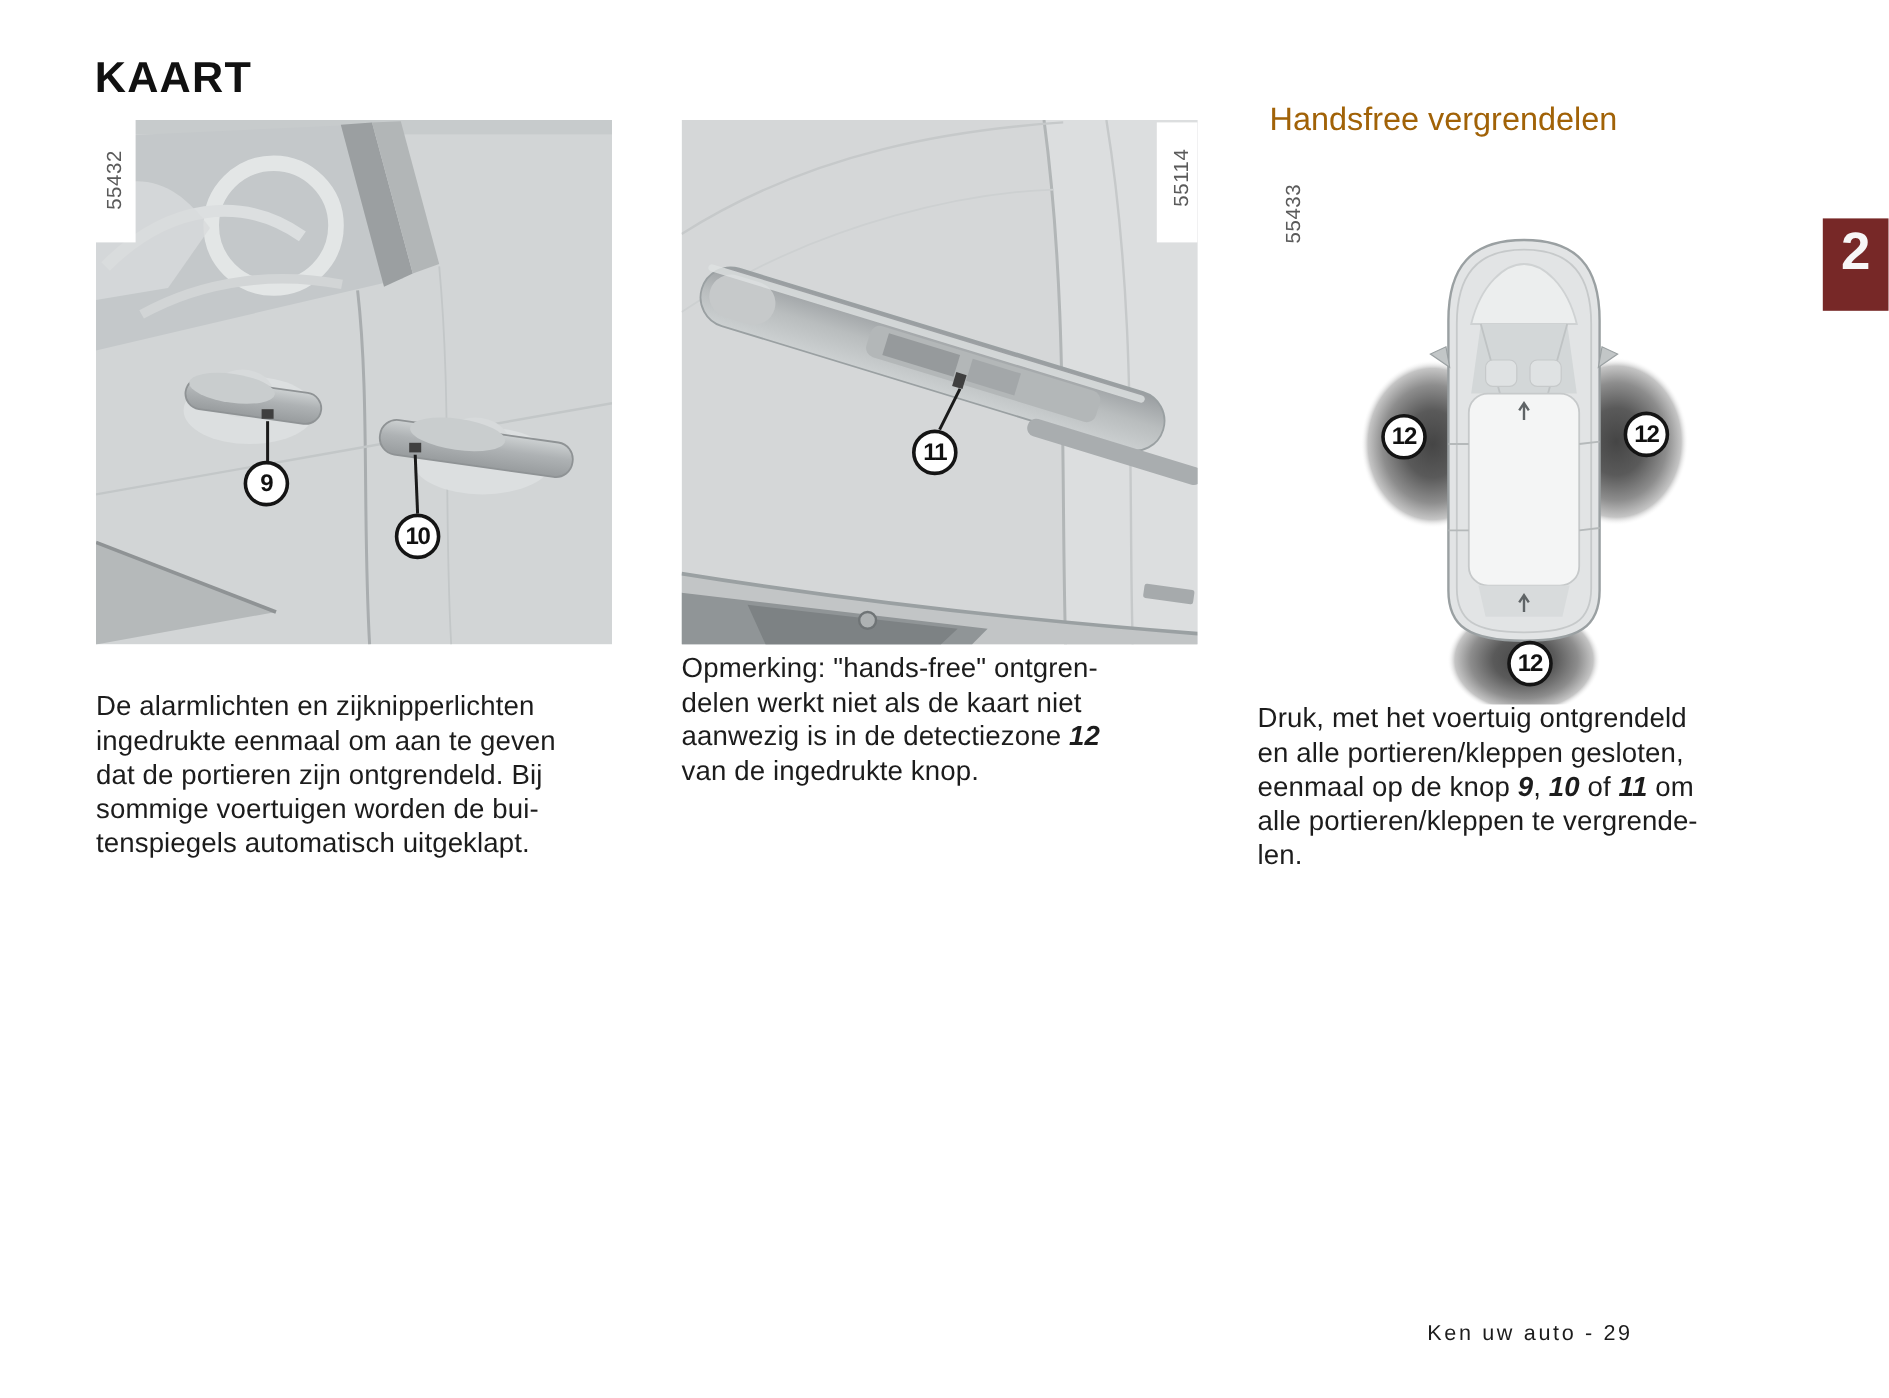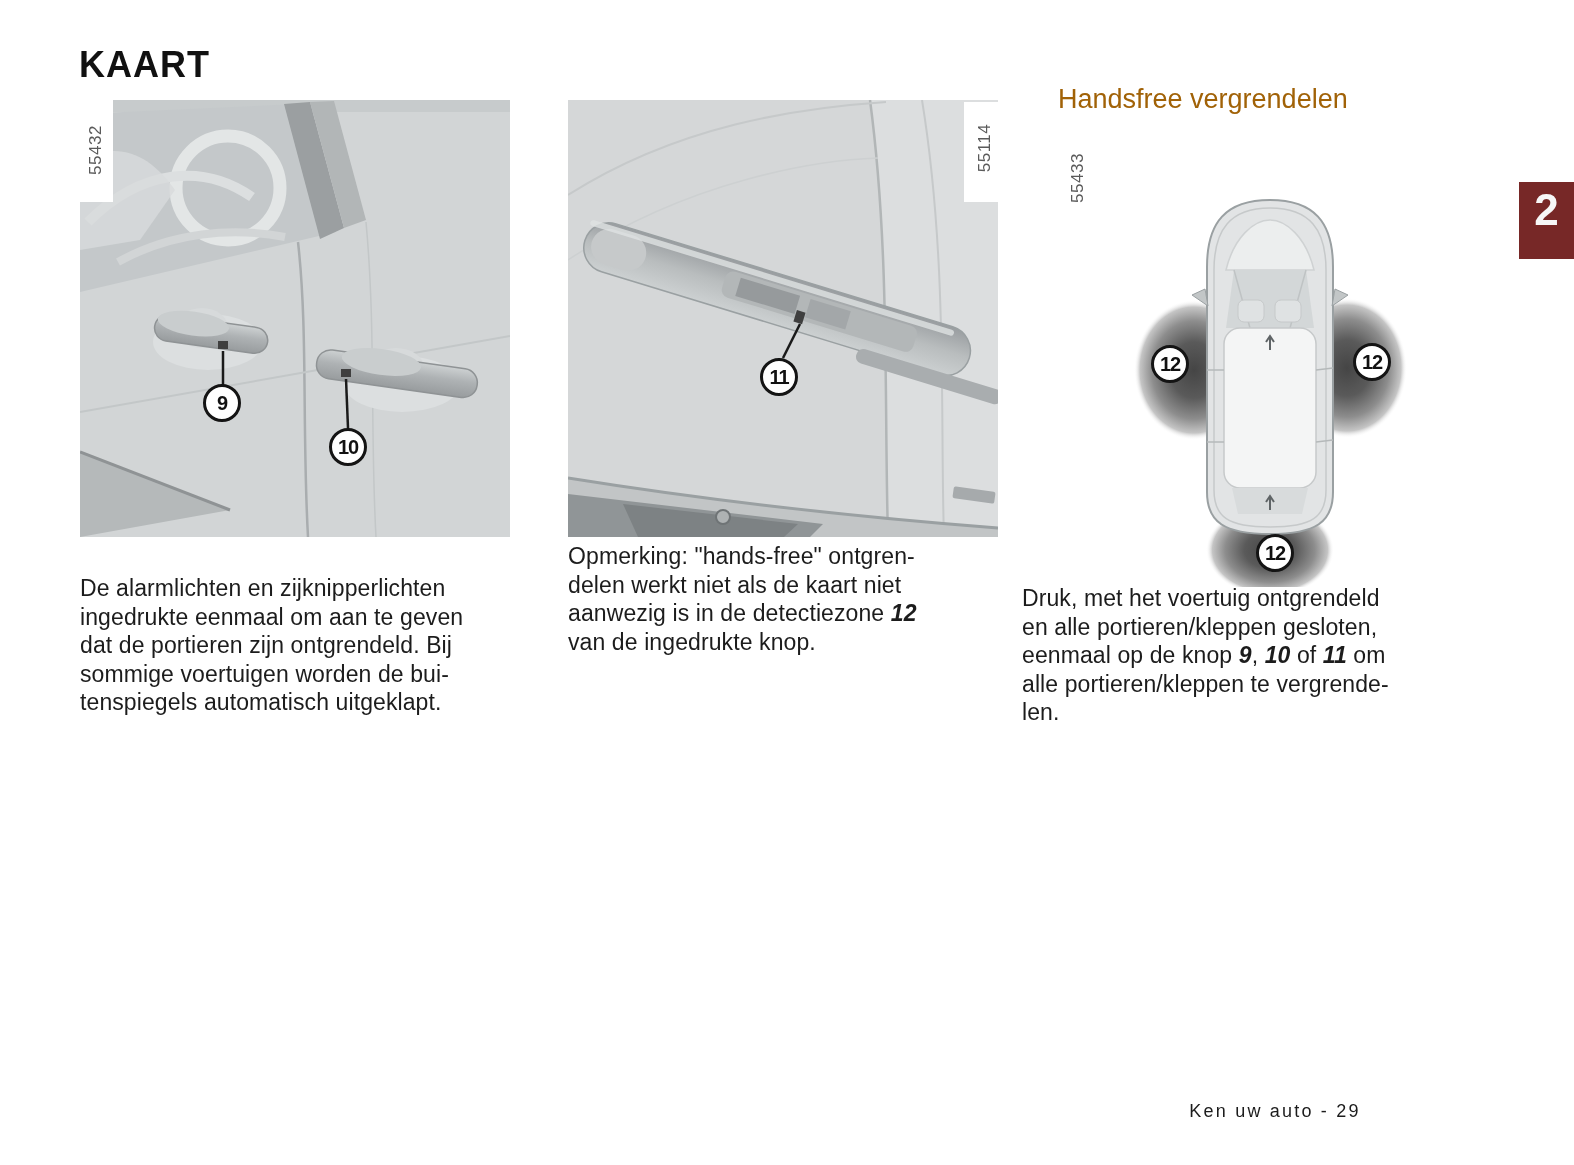--- a/index.html
+++ b/index.html
@@ -194,21 +194,21 @@
 </span><span class="b">ingedrukte eenmaal</span><span> om aan te geven
 dat de portieren zijn ontgrendeld. Bij
 sommige voertuigen worden de bui-
 tenspiegels automatisch uitgeklapt.</span></p>
 
   <p class="body-col" style="left:568px;top:528px;margin:14px 0 0 0;"><span class="b">Opmerking: </span><span>"hands-free" ontgren-
 delen werkt niet als de kaart niet
 aanwezig is in de detectiezone </span><span class="bi">12</span><span>
 van de ingedrukte knop.</span></p>
 
-  <p class="body-col" style="left:1022px;top:570px;margin:14px 0 0 0;"><span>Druk, met het voertuig ontgrendeld
+  <p class="body-col" style="left:1048px;top:570px;margin:14px 0 0 0;"><span>Druk, met het voertuig ontgrendeld
 en alle portieren/kleppen gesloten,
 eenmaal op de knop </span><span class="bi">9</span><span>, </span><span class="bi">10</span><span> of </span><span class="bi">11</span><span> om
 alle portieren/kleppen te vergrende-
 len.</span></p>
 
   <div class="footer">Ken uw auto - 29</div>
 
 </div>
 
 </body></html>

